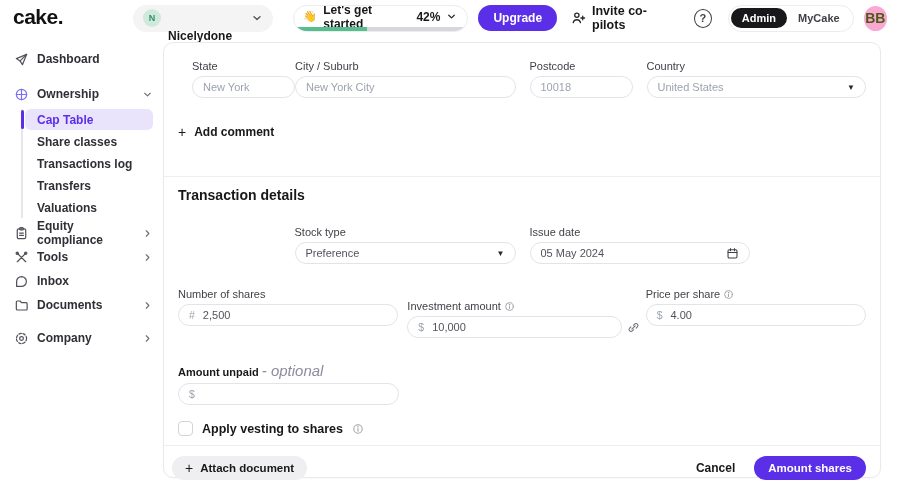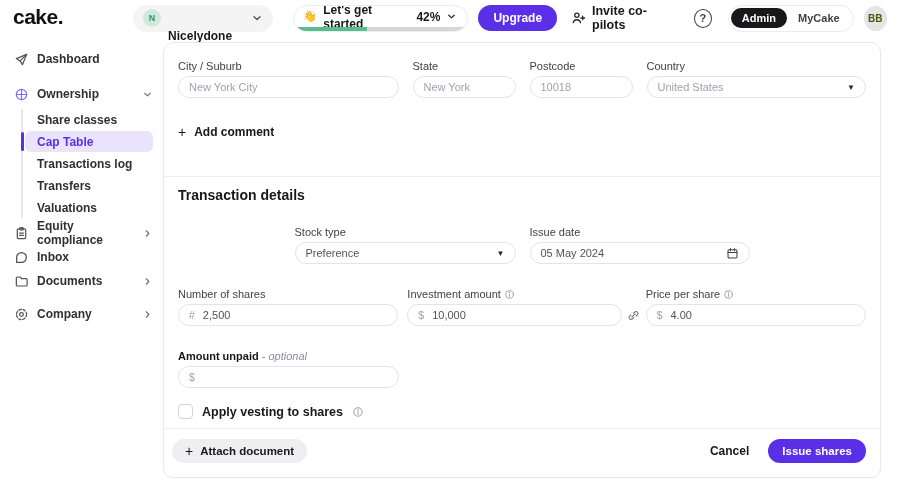--- a/index.html
+++ b/index.html
@@ -30,21 +30,21 @@
   .progress-fill{height:100%;background:var(--progress);}
   .btn-upgrade{height:26px;border:none;background:var(--accent);color:#fff;font-size:12px;font-weight:700;
     border-radius:14px;padding:0 15px;cursor:pointer;}
   .invite{display:flex;align-items:center;gap:6px;cursor:pointer;padding:0 4px;}
   .invite-label{font-size:12.5px;font-weight:600;color:var(--ink);}
   .help-circle{width:19px;height:19px;border:1.6px solid #3f3f46;border-radius:50%;
     display:flex;align-items:center;justify-content:center;font-size:11px;font-weight:700;color:#3f3f46;cursor:pointer;margin:0 6px;}
   .mode-toggle{height:27px;border:1px solid #ececee;border-radius:14px;display:flex;align-items:center;padding:2px;cursor:pointer;}
   .mode-active{background:#18181b;color:#fff;font-size:11px;font-weight:600;border-radius:12px;padding:4px 11px;}
   .mode-inactive{color:#3f3f46;font-size:11px;font-weight:600;padding:4px 11px;}
-  .user-avatar{width:25px;height:25px;border-radius:50%;background:#e5e5e5;color:#4c5a12;font-size:10px;
+  .user-avatar{width:25px;height:25px;border-radius:50%;background:#f9a8d4;color:#4c5a12;font-size:14px;
     font-weight:800;display:flex;align-items:center;justify-content:center;cursor:pointer;}
 
   
   .bodyrow{flex:1;display:flex;min-height:0;}
   .sidebar{width:163px;flex:0 0 163px;padding:12px 10px 0 14px;font-size:12px;color:var(--ink2);}
   .nav-item{display:flex;align-items:center;gap:8px;height:22px;cursor:pointer;border-radius:6px;}
   .nav-item .lbl{flex:1;font-weight:600;color:#2f2f36;}
   .nav-gap{height:11px;}
   .subnav{position:relative;margin:2px 0 4px 7px;padding-left:0;border-left:2px solid #e7e7ea;}
   .sub-item{position:relative;display:flex;align-items:center;height:21px;margin:1px 0 1px 2px;
@@ -52,32 +52,32 @@
   .sub-item.active{background:var(--accent-soft);color:var(--accent);}
   .sub-item.active::before{content:"";position:absolute;left:-4px;top:1px;bottom:1px;width:3px;border-radius:2px;background:var(--accent);}
   .chev{flex:0 0 auto;}
 
   
   .main{flex:1;padding:6px 19px 6px 0;min-width:0;}
   .card{width:718px;height:436px;border:1px solid var(--cardborder);border-radius:10px;
     background:#fff;padding:17px 14px 0 14px;position:relative;box-shadow:0 1px 2px rgba(0,0,0,0.02);}
   .field label{display:block;font-size:11px;color:var(--ink2);margin-bottom:4px;font-weight:400;}
   .field label.strong{font-weight:700;color:var(--ink);}
-  .optional{font-style:italic;color:#8f8ba0;font-weight:400;font-size:11px;}
+  .optional{font-style:italic;color:#8f8ba0;font-weight:400;font-size:15px;}
   .inputbox{height:22px;border:1px solid var(--border);border-radius:11px;display:flex;align-items:center;
     padding:0 10px;background:#fff;gap:8px;}
   .inputbox input{border:none;outline:none;flex:1;min-width:0;font-size:11px;color:#52525b;background:transparent;}
   .inputbox input::placeholder{color:var(--ph);}
   .prefix{font-size:10.5px;color:var(--ph);}
   .selectbox{height:22px;border:1px solid var(--border);border-radius:11px;display:flex;align-items:center;
     padding:0 10px;font-size:11px;color:#52525b;cursor:pointer;justify-content:space-between;background:#fff;}
   .caret{font-size:8px;color:#27272a;}
   .row{display:flex;}
   .row-address{margin-top:0;}
-  .w221{width:221px;} .w103{width:103px;} .w220{width:220px;} .w215{width:215px;}
+  .w221{width:221px;} .w103{width:103px;} .w220{width:220px;} .w215{width:215px;margin-top:12px;}
   .g14{margin-left:14px;} .g9{margin-left:9px;}
   .linkcell{width:24px;display:flex;align-items:flex-end;justify-content:center;padding-bottom:4px;}
   .add-comment{margin-top:27px;display:flex;align-items:center;gap:8px;cursor:pointer;width:fit-content;}
   .plus-glyph{font-size:14px;font-weight:500;color:var(--ink);line-height:1;}
   .add-comment .txt{font-size:12px;font-weight:600;color:var(--ink);}
   .hr{height:1px;background:var(--divider);margin:37px -14px 0 -14px;}
   .section-title{margin-top:10px;font-size:14px;font-weight:700;color:var(--ink);}
   .row-stock{margin-top:23px;justify-content:center;}
   .row-numbers{margin-top:24px;}
   .row-unpaid{margin-top:24px;}
@@ -165,40 +165,51 @@
             <circle cx="8" cy="8" r="5.5"></circle>
             <path d="M8 2.5 V13.5 M2.5 8 H13.5"></path>
           </svg>
         <span class="lbl">Ownership</span>
         <svg class="chev" width="11" height="11" viewBox="0 0 16 16" fill="none" stroke="#71717a" stroke-width="1.7" stroke-linecap="round" stroke-linejoin="round">
             <path d="M4 6.2 L8 10 L12 6.2"></path>
           </svg>
       </div>
 
       <div class="subnav">
+        <div class="sub-item active">Cap Table</div>
         <div class="sub-item">Share classes</div>
-        <div class="sub-item active">Cap Table</div>
         <div class="sub-item">Transactions log</div>
         <div class="sub-item">Transfers</div>
         <div class="sub-item">Valuations</div>
       </div>
 
 
       <div class="nav-item" style="margin-top:2px;">
         <svg width="15" height="15" viewBox="0 0 16 16" fill="none" stroke="#52525b" stroke-width="1.3" stroke-linecap="round" stroke-linejoin="round">
             <rect x="3.5" y="3" width="9" height="10.5" rx="1.5"></rect>
             <rect x="6" y="1.8" width="4" height="2.4" rx="1"></rect>
             <path d="M6 7.5 H10 M6 10 H10"></path>
           </svg>
         <span class="lbl">Equity compliance</span>
         <svg class="chev" width="11" height="11" viewBox="0 0 16 16" fill="none" stroke="#71717a" stroke-width="1.7" stroke-linecap="round" stroke-linejoin="round">
             <path d="M6.2 4 L10 8 L6.2 12"></path>
           </svg>
       </div>
 
+      <div class="nav-item" style="margin-top:2px;">
+        <svg width="15" height="15" viewBox="0 0 16 16" fill="none" stroke="#52525b" stroke-width="1.3" stroke-linecap="round" stroke-linejoin="round">
+            <path d="M3.5 12.5 L12.5 3.5 M3.5 3.5 L12.5 12.5"></path>
+            <circle cx="3.5" cy="3.5" r="1.2"></circle>
+            <circle cx="12.5" cy="3.5" r="1.2"></circle>
+          </svg>
+        <span class="lbl">Tools</span>
+        <svg class="chev" width="11" height="11" viewBox="0 0 16 16" fill="none" stroke="#71717a" stroke-width="1.7" stroke-linecap="round" stroke-linejoin="round">
+            <path d="M6.2 4 L10 8 L6.2 12"></path>
+          </svg>
+      </div>
 
       <div class="nav-item" style="margin-top:2px;">
         <svg width="15" height="15" viewBox="0 0 16 16" fill="none" stroke="#52525b" stroke-width="1.3" stroke-linecap="round" stroke-linejoin="round">
             <path d="M8 2.8 a5.2 5.2 0 0 1 0 10.4 H2.8 V8 A5.2 5.2 0 0 1 8 2.8 Z"></path>
           </svg>
         <span class="lbl">Inbox</span>
       </div>
 
       <div class="nav-item" style="margin-top:2px;">
         <svg width="15" height="15" viewBox="0 0 16 16" fill="none" stroke="#52525b" stroke-width="1.3" stroke-linecap="round" stroke-linejoin="round">
@@ -221,30 +232,30 @@
         <svg class="chev" width="11" height="11" viewBox="0 0 16 16" fill="none" stroke="#71717a" stroke-width="1.7" stroke-linecap="round" stroke-linejoin="round">
             <path d="M6.2 4 L10 8 L6.2 12"></path>
           </svg>
       </div>
     </nav>
 
     <main class="main">
       <div class="card">
 
         <div class="row row-address">
-          <div class="field w221">
-            <label>City / Suburb</label>
-            <div class="inputbox">
-              <input placeholder="New York City" style="">
-            </div>
-          </div>
           <div class="field w103 g14">
             <label>State</label>
             <div class="inputbox">
               <input placeholder="New York" style="">
+            </div>
+          </div>
+          <div class="field w221">
+            <label>City / Suburb</label>
+            <div class="inputbox">
+              <input placeholder="New York City" style="">
             </div>
           </div>
           <div class="field w103 g14">
             <label>Postcode</label>
             <div class="inputbox">
               <input placeholder="10018" style="">
             </div>
           </div>
           <div class="field w220 g14">
             <label>Country</label>
@@ -354,19 +365,19 @@
 
         <div class="hr2"></div>
 
         <div class="cardfooter">
           <button class="btn-attach">
             <span class="plus-glyph">+</span>
             <span>Attach document</span>
           </button>
           <div class="spacer"></div>
           <button class="btn-cancel">Cancel</button>
-          <button class="btn-issue">Issue shares</button>
+          <button class="btn-issue">Amount shares</button>
         </div>
 
       </div>
     </main>
   </div>
 </div>
 
 </body></html>

